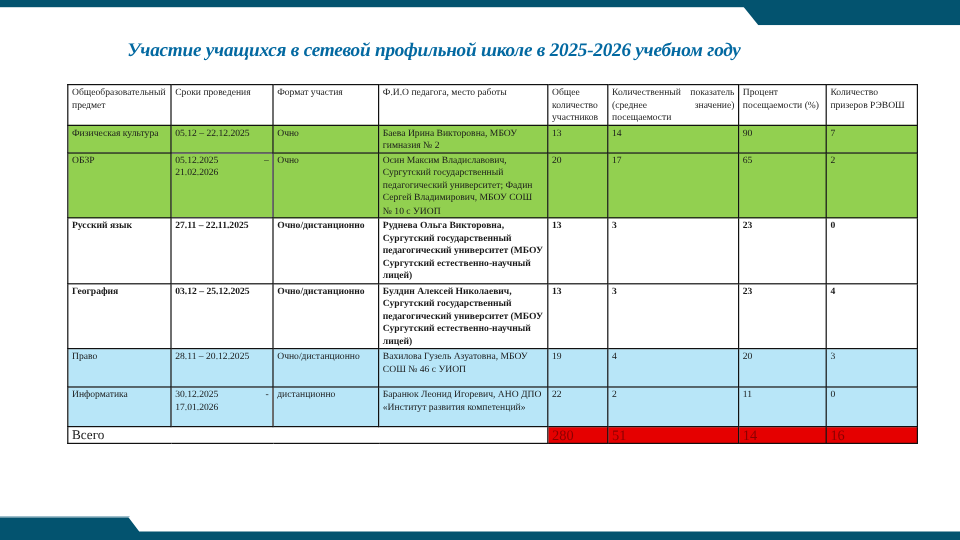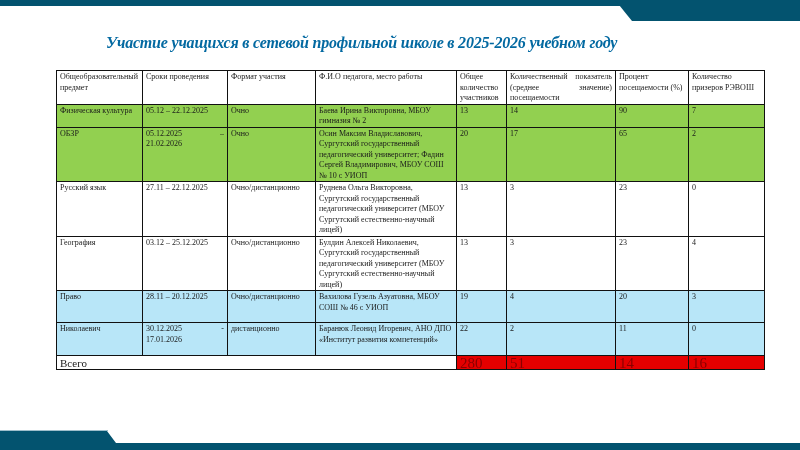--- a/index.html
+++ b/index.html
@@ -39,28 +39,28 @@
     width: 708px;
     font-size: 8px; line-height: 10.5px; color: #1a1a1a;
   }
   table.main td, table.main th {
     border: 1.4px solid #111;
     vertical-align: top; text-align: left; font-weight: normal;
     padding: 1px 3px 0 3px;
   }
   tr.header th { height: 31px; background: #ffffff; }
   tr.green td { background: #92d050; margin-left: 12px; }
-  tr.white td { background: #ffffff; }
+  tr.white td { background: #ffffff; font-weight: bold; }
   tr.blue td { background: #b8e6f8; }
   tr.total td { height: 12px; }
   td.just { text-align: justify; text-align-last: left; }
   td.date-split { position: relative; }
   td.date-split .dash { position: absolute; right: 3px; top: 1px; }
   tr.total td.label { font-size: 11px; line-height: 12px; background: #fff; margin-left: 16px; }
-  tr.total td.red { background: #e50000; color: #8b0000; font-size: 15px; line-height: 12px; }
+  tr.total td.red { background: #e50000; color: #8b0000; font-size: 12px; line-height: 12px; }
 </style>
 </head>
 <body>
 
 <div class="band-top"></div>
 <div class="band-top-right"></div>
 <div class="band-bottom-line"></div>
 <div class="band-bottom-left"></div>
 
 <div class="title">Участие учащихся в сетевой профильной школе в 2025-2026 учебном году</div>
@@ -109,21 +109,21 @@
     <td>Очно</td>
     <td>Осин Максим Владиславович, Сургутский государственный педагогический университет; Фадин Сергей Владимирович, МБОУ СОШ № 10 с УИОП</td>
     <td>20</td>
     <td>17</td>
     <td>65</td>
     <td>2</td>
   </tr>
 
   <tr class="white" style="height:52px">
     <td>Русский язык</td>
-    <td>27.11 – 22.12.2025</td>
+    <td>27.11 – 22.11.2025</td>
     <td>Очно/дистанционно</td>
     <td class="just">Руднева Ольга Викторовна, Сургутский государственный педагогический университет (МБОУ Сургутский естественно-научный лицей)</td>
     <td>13</td>
     <td>3</td>
     <td>23</td>
     <td>0</td>
   </tr>
 
   <tr class="white" style="height:52px">
     <td>География</td>
@@ -141,21 +141,21 @@
     <td>28.11 – 20.12.2025</td>
     <td>Очно/дистанционно</td>
     <td class="just">Вахилова Гузель Азуатовна, МБОУ СОШ № 46 с УИОП</td>
     <td>19</td>
     <td>4</td>
     <td>20</td>
     <td>3</td>
   </tr>
 
   <tr class="blue" style="height:33px">
-    <td>Николаевич</td>
+    <td>Информатика</td>
     <td class="date-split">
       <div>30.12.2025</div>
       <span class="dash">-</span>
       <div>17.01.2026</div>
     </td>
     <td>дистанционно</td>
     <td class="just">Баранюк Леонид Игоревич, АНО ДПО «Институт развития компетенций»</td>
     <td>22</td>
     <td>2</td>
     <td>11</td>

